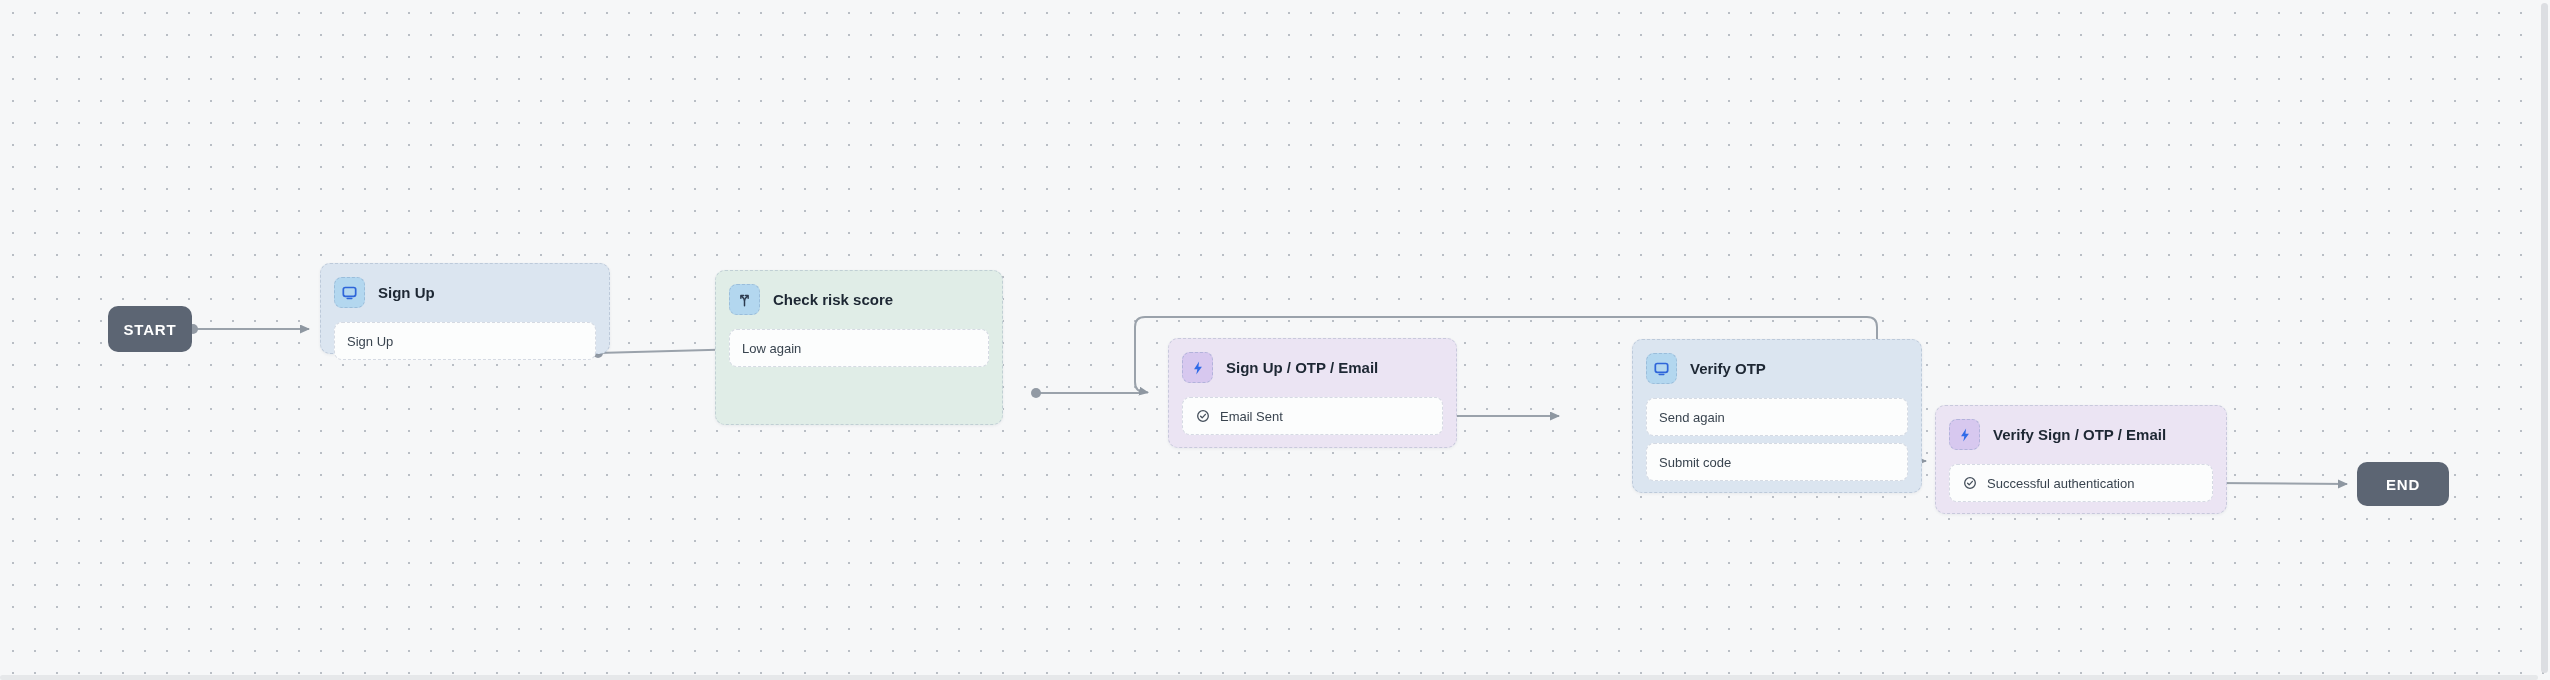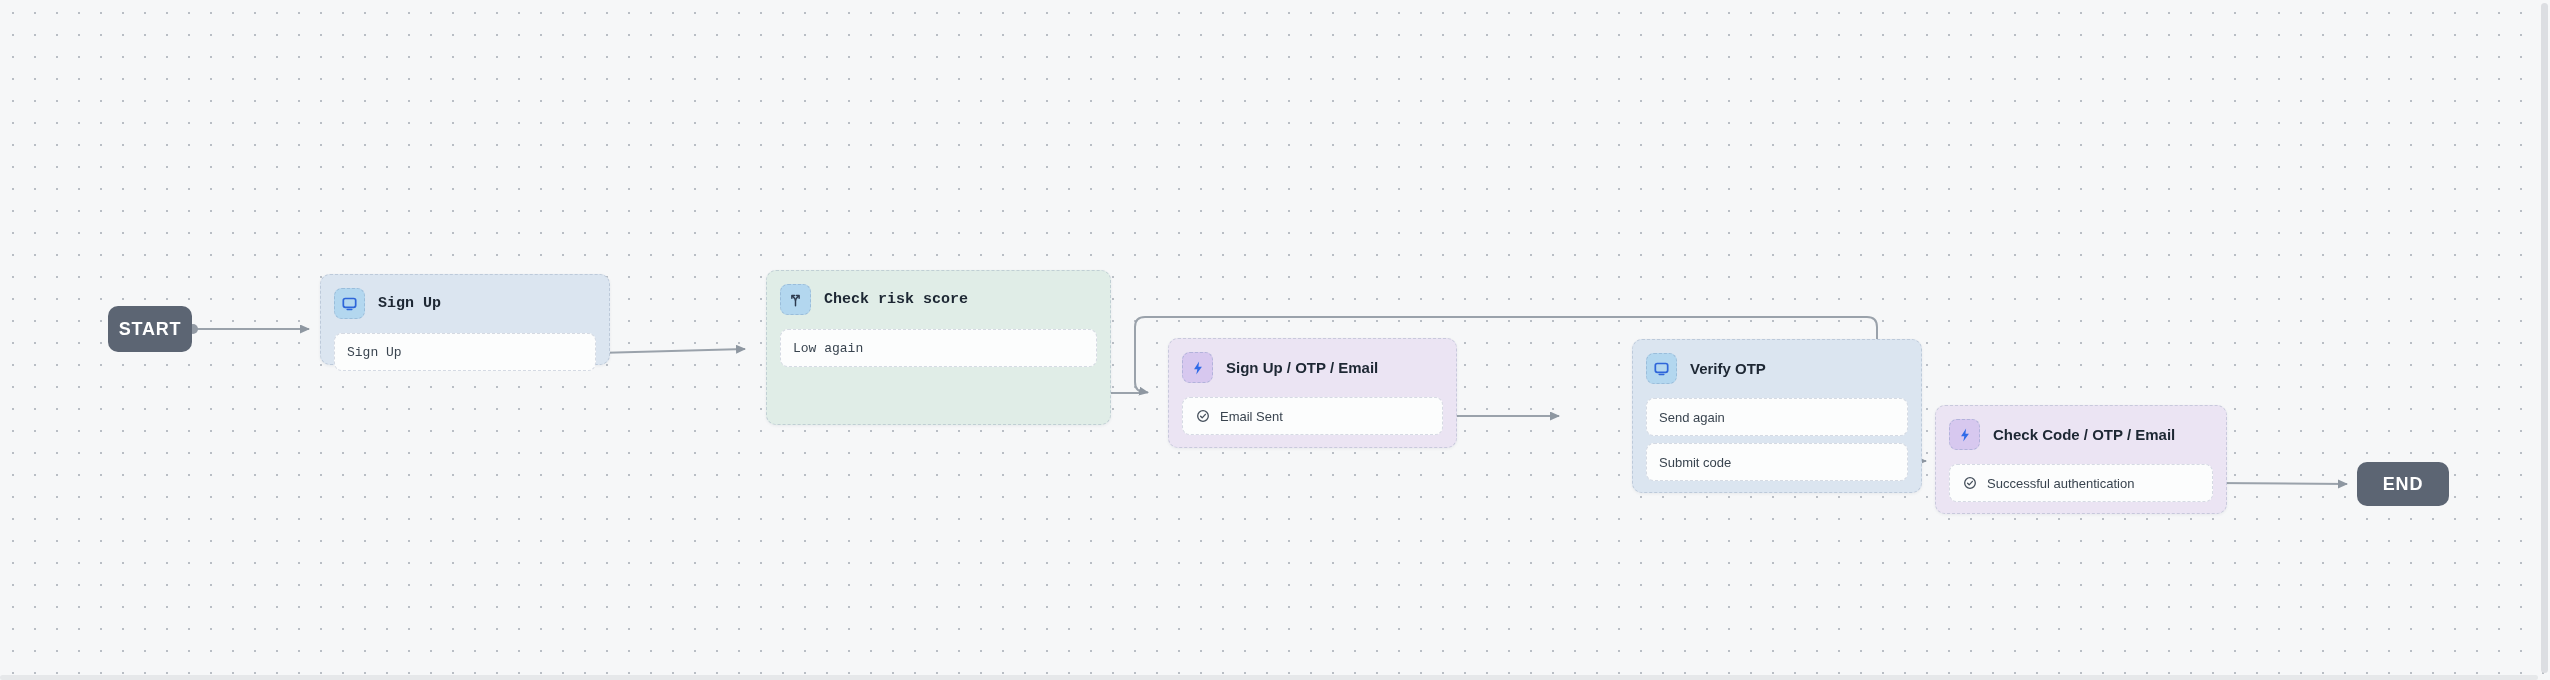--- a/index.html
+++ b/index.html
@@ -37,21 +37,21 @@
     height:38px;border-radius:8px;background:#fcfdfd;
     border:1px dashed rgba(150,160,185,.38);box-sizing:border-box;
     display:flex;align-items:center;gap:9px;padding:0 12px;
     font-size:13px;color:#39444f;white-space:nowrap;
   }
   .row-icon{display:flex;align-items:center;flex:0 0 auto;}
 
   .terminal{
     position:absolute;background:#5c6573;border-radius:10px;
     display:flex;align-items:center;justify-content:center;
-    color:#ffffff;font-size:18px;font-weight:bold;letter-spacing:.8px;
+    color:#ffffff;font-size:15px;font-weight:bold;letter-spacing:.8px;
   }
   .scrollbar-v{position:absolute;right:2px;top:3px;width:7px;height:670px;border-radius:4px;background:#dcdee2;}
   .scrollbar-h{position:absolute;left:0;bottom:0;height:5px;width:2538px;border-radius:3px;background:#e6e8ea;}
 </style>
 </head>
 <body>
 
 <div class="canvas">
 
   <svg class="edges">
@@ -74,38 +74,38 @@
     <circle class="port" cx="1436" cy="416" r="5"></circle>
     <circle class="port" cx="1842" cy="417" r="5"></circle>
     <circle class="port" cx="1846" cy="462" r="5"></circle>
     <circle class="port" cx="2215" cy="483" r="5"></circle>
   </svg>
 
   <div class="terminal" style="left:108px;top:306px;width:84px;height:46px;">
     <span>START</span>
   </div>
 
-  <div class="node node--blue" style="left:320px;top:274px;width:290px;height:91px;font-family:Liberation Mono, monospace;">
+  <div class="node node--blue" style="left:320px;top:263px;width:290px;height:91px;">
     <div class="node-header">
       <span class="tile tile--blue">
         <svg width="17" height="17" viewBox="0 0 22 22">
             <rect x="3" y="4.5" width="16" height="11.5" rx="2.6" fill="none" stroke="#2e66d9" stroke-width="2.2"></rect>
             <path d="M8 18.8h6" stroke="#2e66d9" stroke-width="2" stroke-linecap="round" fill="none"></path>
           </svg>
       </span>
       <span class="node-title">Sign Up</span>
     </div>
     <div class="rows">
       <div class="row">
         <span>Sign Up</span>
       </div>
     </div>
   </div>
 
-  <div class="node node--mint" style="left:766px;top:270px;width:345px;height:155px;font-family:Liberation Mono, monospace;">
+  <div class="node node--mint" style="left:715px;top:270px;width:288px;height:155px;">
     <div class="node-header">
       <span class="tile tile--blue">
         <svg width="17" height="17" viewBox="0 0 22 22" fill="none" stroke="#2c3a4e" stroke-width="1.9" stroke-linecap="round" stroke-linejoin="round">
           <path d="M11 19 V12.4 C11 9.8 9.4 8.6 7.2 6.8"></path>
           <path d="M11 12.4 C11 9.8 12.6 8.6 14.8 6.8"></path>
           <path d="M6.3 9.4 V5.9 H9.8"></path>
           <path d="M15.7 9.4 V5.9 H12.2"></path>
         </svg>
       </span>
       <span class="node-title">Check risk score</span>
@@ -159,21 +159,21 @@
     </div>
   </div>
 
   <div class="node node--lavender" style="left:1935px;top:405px;width:292px;height:109px;">
     <div class="node-header">
       <span class="tile tile--purple">
         <svg width="16" height="16" viewBox="0 0 22 22">
             <polygon points="12.5,2.2 5.6,12.6 10.1,12.6 8.6,19.8 16.4,9.4 11.6,9.4" fill="#2f6ae8"></polygon>
           </svg>
       </span>
-      <span class="node-title">Check Code / OTP / Email</span>
+      <span class="node-title">Verify Sign / OTP / Email</span>
     </div>
     <div class="rows">
       <div class="row">
         <span class="row-icon">
           <svg width="16" height="16" viewBox="0 0 22 22" fill="none" stroke="#46505c" stroke-width="1.8">
               <circle cx="11" cy="11" r="7.3"></circle>
               <path d="M7.7 11.3 l2.2 2.2 4.4-4.8" stroke-linecap="round" stroke-linejoin="round"></path>
             </svg>
         </span>
         <span>Successful authentication</span>

